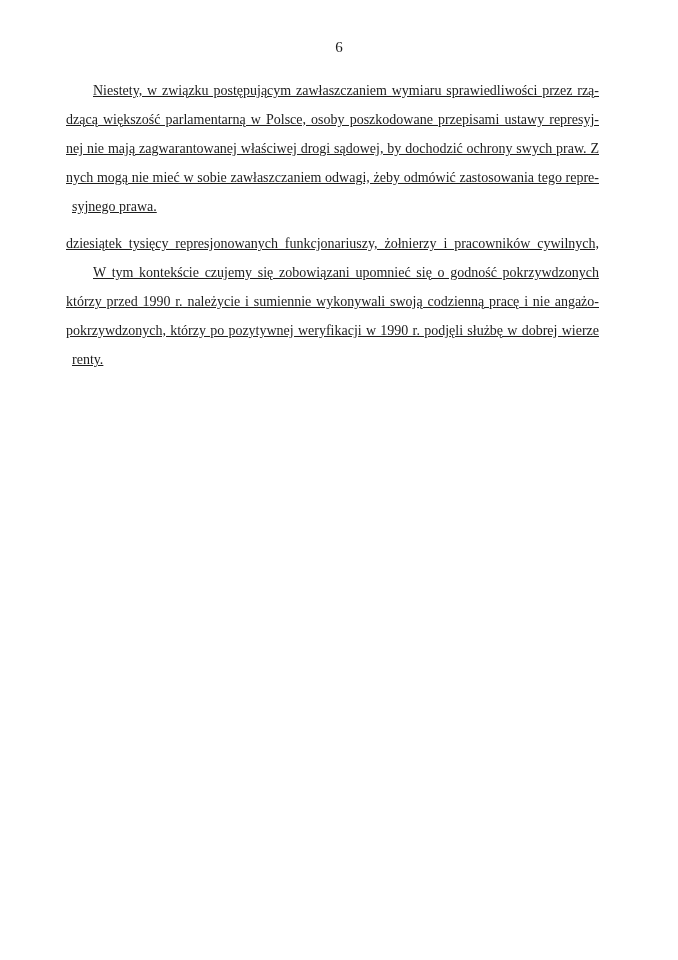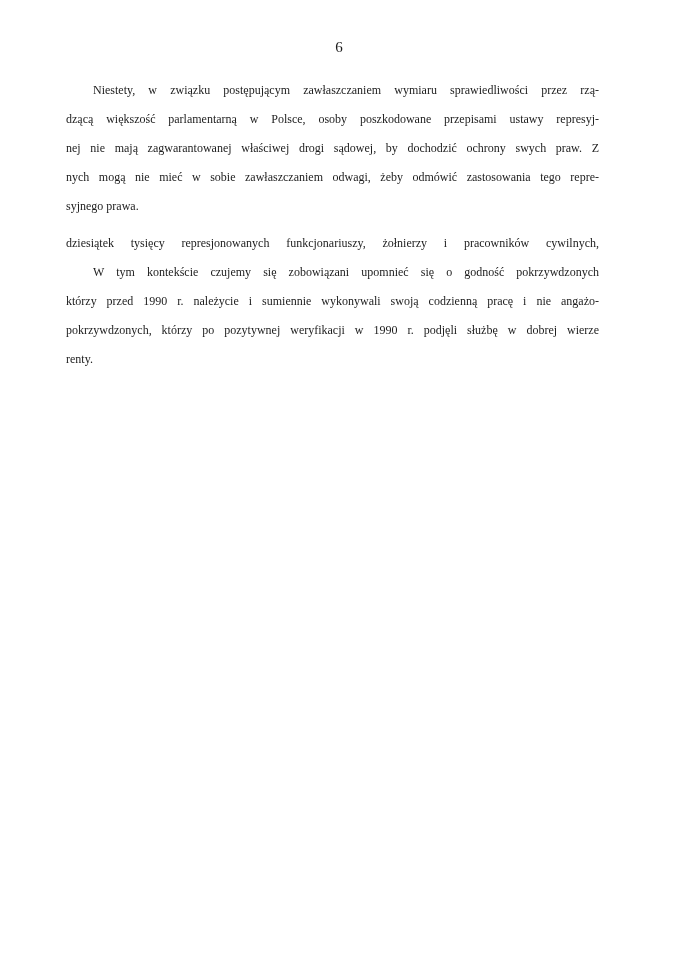--- a/index.html
+++ b/index.html
@@ -23,33 +23,35 @@
     width: 678px;
     text-align: center;
     font-size: 15px;
     line-height: 18px;
   }
   .text-block {
     position: absolute;
     left: 66px;
     top: 76px;
     width: 533px;
-    font-size: 12px;
+    font-size: 14px;
     line-height: 29px;
+    text-decoration: underline;
   }
   .para {
     margin: 0 0 8px 0;
   }
   .line {
     text-align: justify;
     text-align-last: justify;
     white-space: normal;
   }
   .line.last {
     text-align-last: left;
+    margin-left: 6px;
   }
   .line.first {
     text-indent: 27px;
   }
 </style>
 </head>
 <body>
 
 <div class="page">
   <div class="page-number">6</div>

